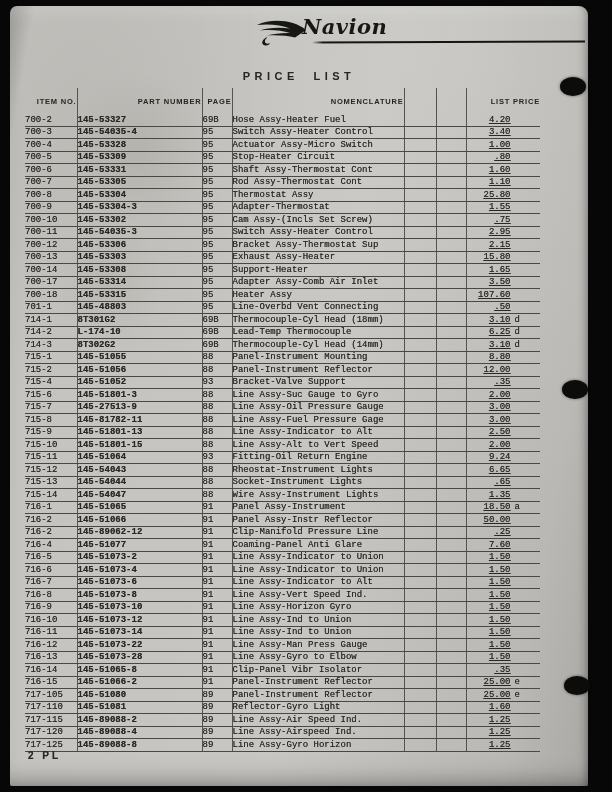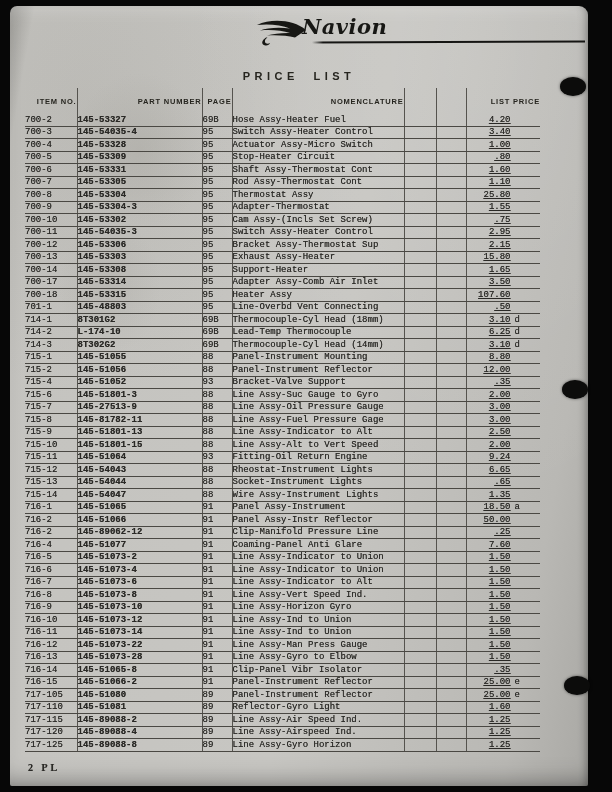--- a/index.html
+++ b/index.html
@@ -81,24 +81,23 @@
   td[data-name="cell-item-no"]{padding-left:2px;}
   td[data-name="cell-part-number"]{padding-left:11px;font-weight:bold;}
   td[data-name="cell-page"]{padding-left:5px;}
   td[data-name="cell-nomenclature"]{padding-left:5px;}
   td[data-name="cell-list-price"]{padding-left:8px;}
   .pval{display:inline-block;width:44px;text-align:right;text-decoration:underline;}
   .pnote{display:inline-block;margin-left:4px;}
 
   .footer{
     position:absolute;left:18px;top:744px;
-    font-family:Liberation Serif, serif;
+    font-family:Liberation Sans, sans-serif;
     font-size:10px;font-weight:bold;color:#2a2926;letter-spacing:3px;
     text-shadow:0 0 0.5px rgba(42,41,38,0.75);
-    margin-top:12px;
   }
 </style>
 </head>
 <body data-name="scan-background">
 
 <div class="page" data-name="document-page">
   <div class="stain stain1" data-name="paper-stain"></div>
   <div class="stain stain2" data-name="paper-stain"></div>
 
   <div class="logo" data-name="navion-logo">

